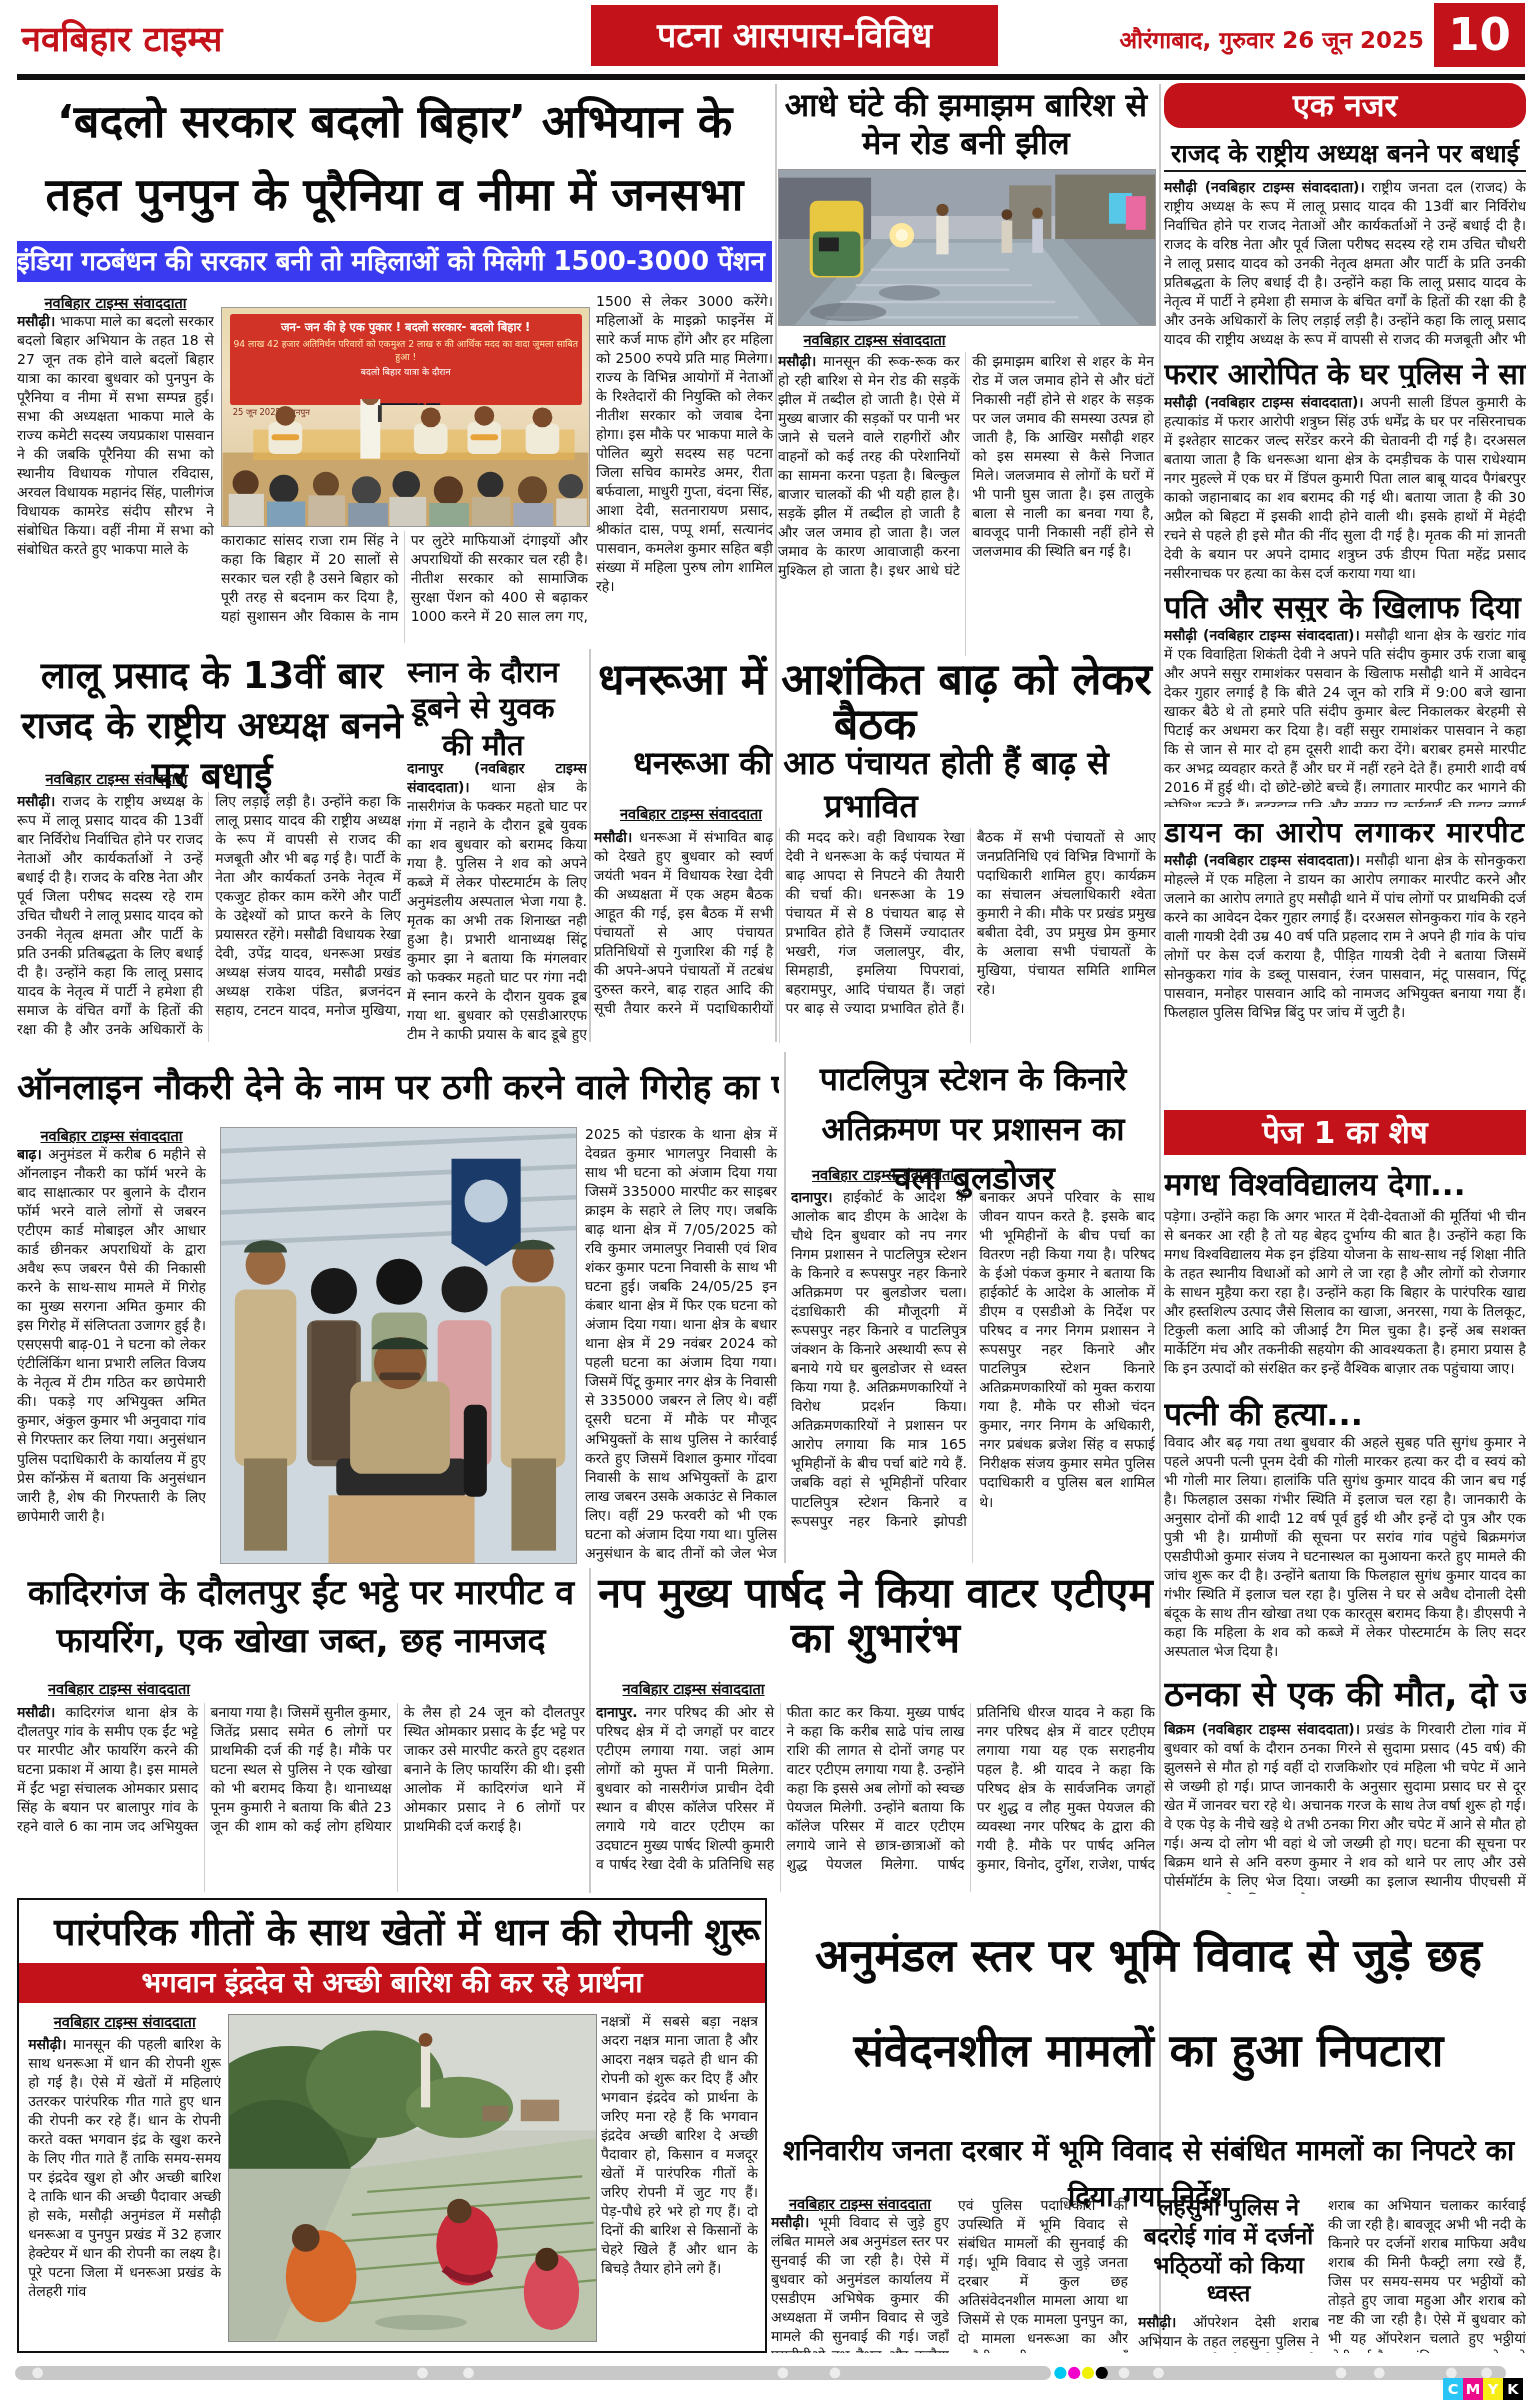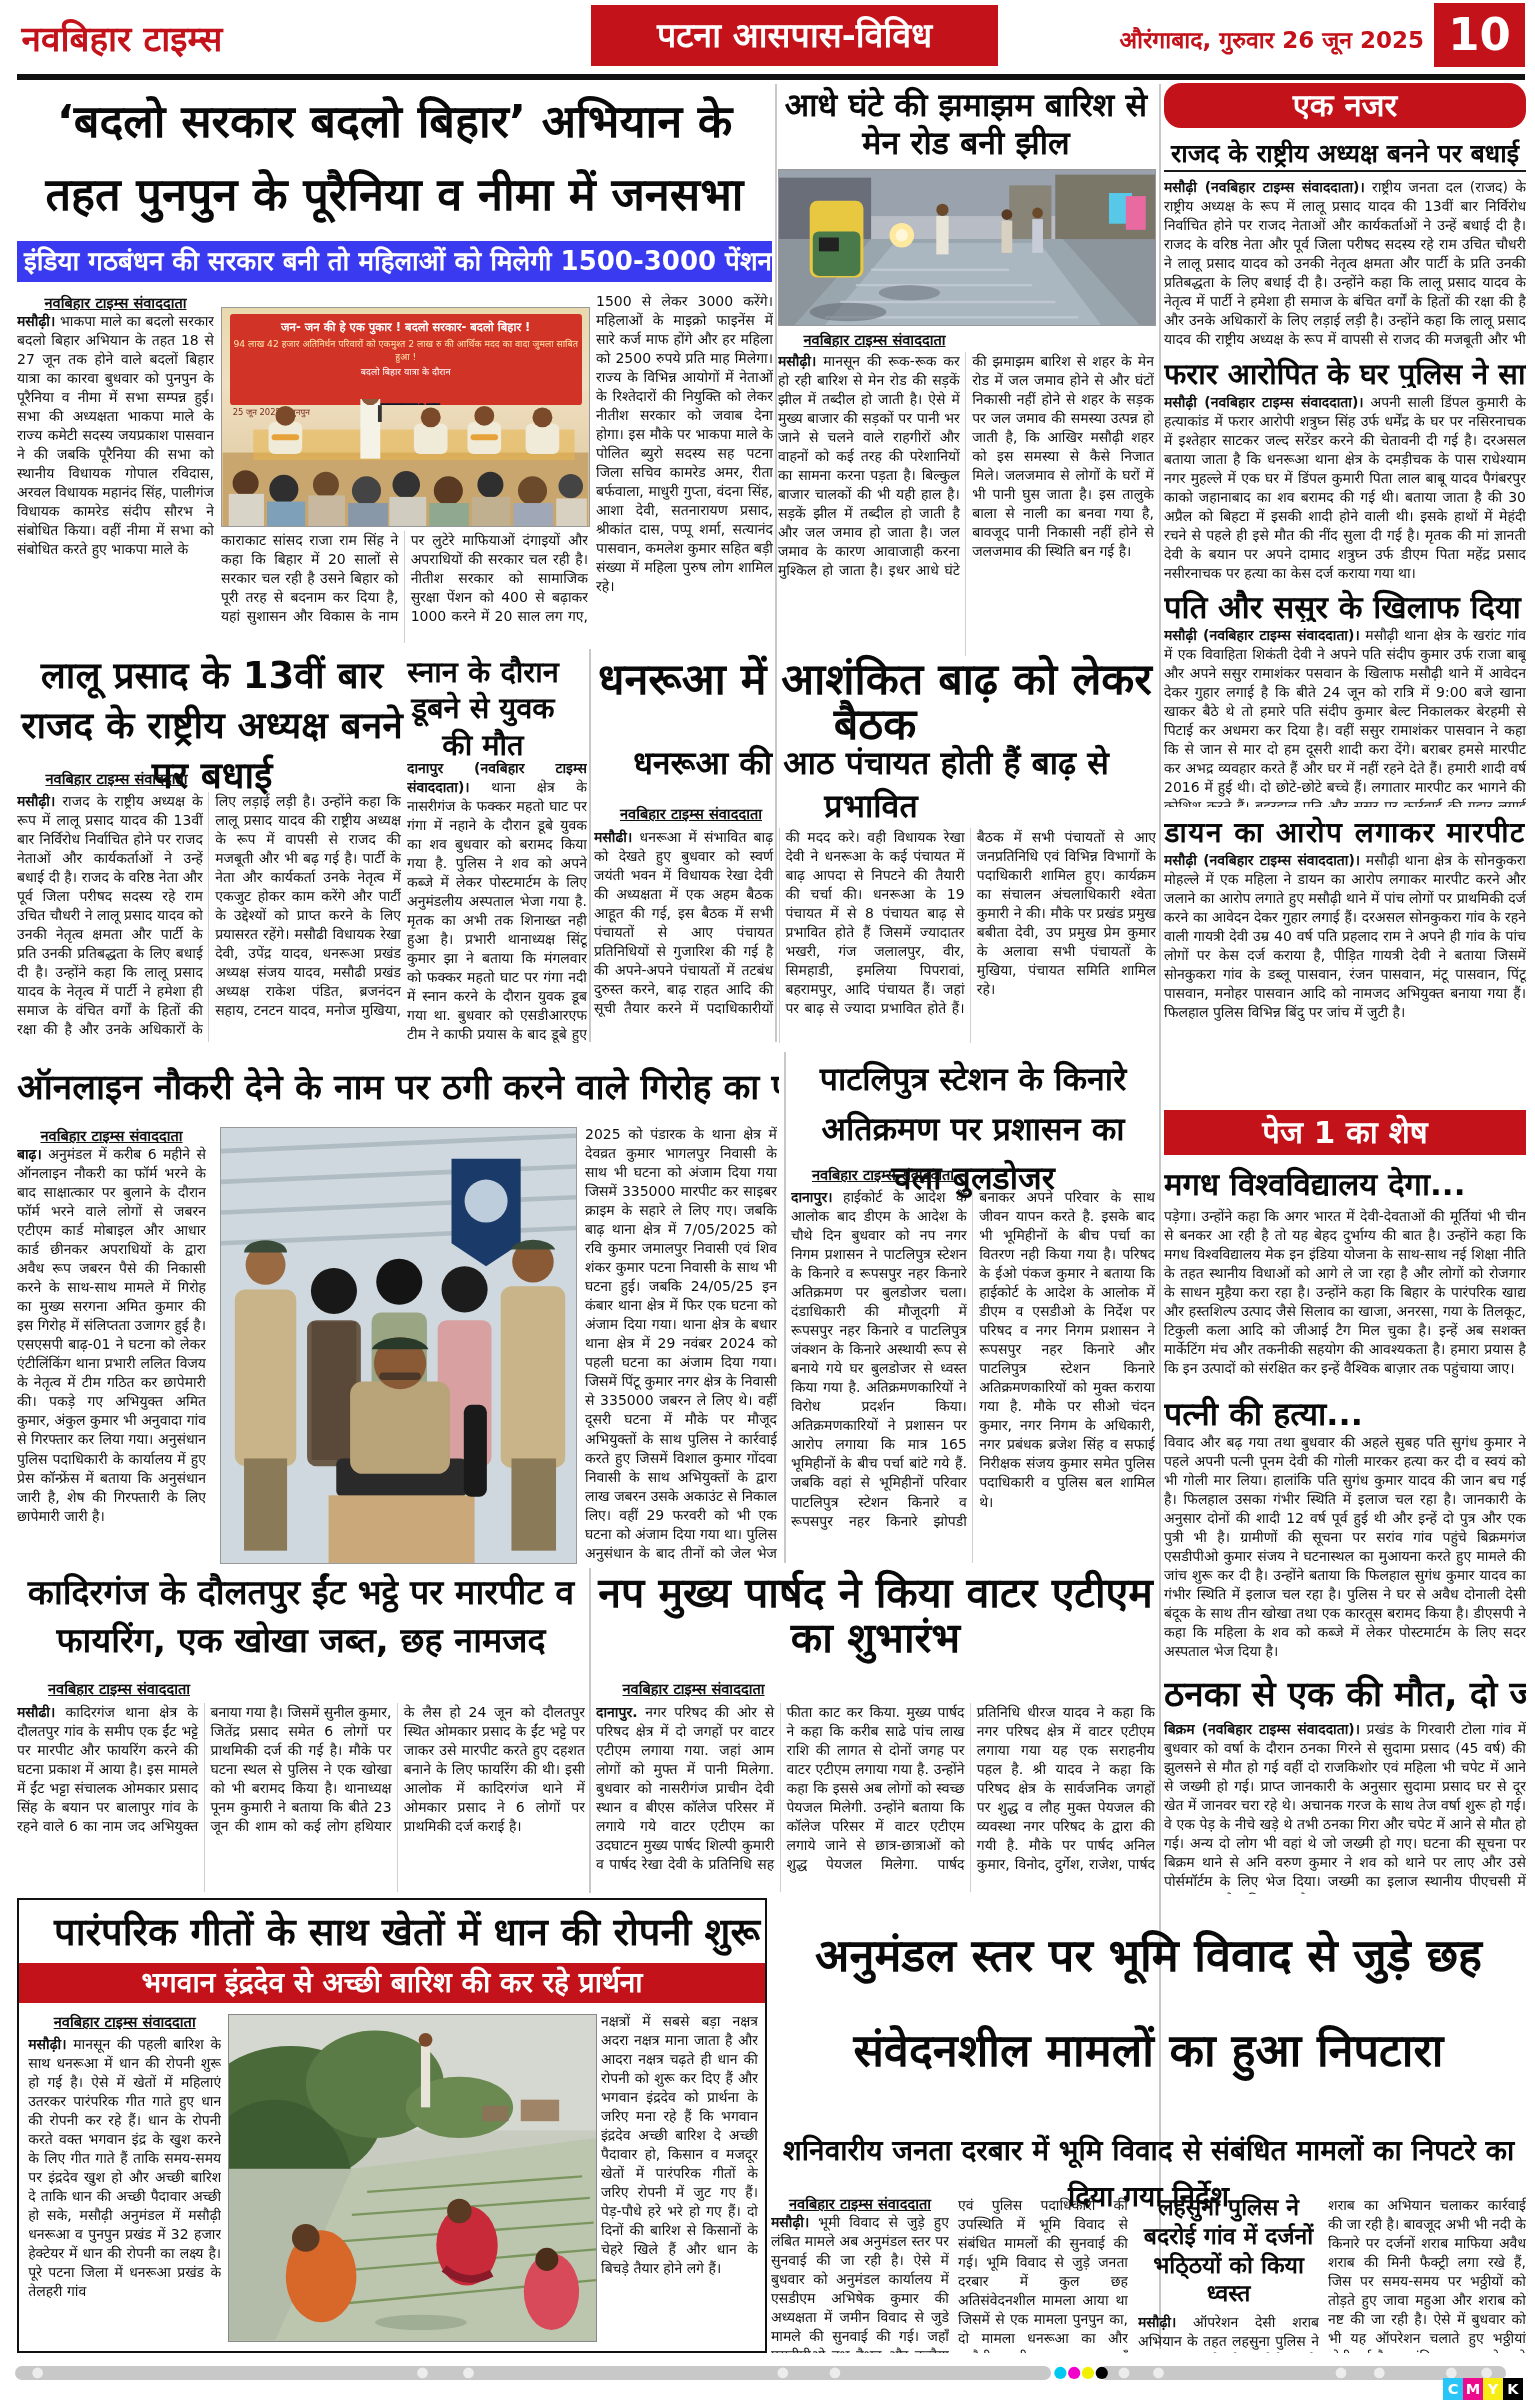--- a/index.html
+++ b/index.html
@@ -29,21 +29,21 @@
   <div class="abs redbox" style="left:1434px;top:3.1px;width:91px;height:64px;font-size:45px;line-height:64px;">10</div>
   <div class="abs" style="left:17px;top:74px;width:1508px;height:6.1px;background:#111;"></div>
 
   <div class="abs vrule" style="left:775px;top:84px;height:958px;"></div>
   <div class="abs vrule" style="left:1159px;top:84px;height:2265px;"></div>
   <div class="abs vrule" style="left:589px;top:649px;height:393px;"></div>
   <div class="abs vrule" style="left:784px;top:1052px;height:511px;"></div>
   <div class="abs vrule" style="left:589px;top:1568px;height:325px;"></div>
 
   <div class="abs hl" style="left:17px;top:86px;width:755px;height:152px;font-size:45px;line-height:1.62;">‘बदलो सरकार बदलो बिहार’ अभियान के तहत पुनपुन के पूरैनिया व नीमा में जनसभा</div>
-  <div class="abs" style="left:17px;top:241px;width:755px;height:41px;background:#3a3af0;color:#fff;font-weight:bold;font-size:26px;text-align:right;line-height:41px;overflow:hidden;">इंडिया गठबंधन की सरकार बनी तो महिलाओं को मिलेगी 1500-3000 पेंशन</div>
+  <div class="abs" style="left:17px;top:241px;width:755px;height:41px;background:#3a3af0;color:#fff;font-weight:bold;font-size:26px;text-align:left;line-height:41px;overflow:hidden;">इंडिया गठबंधन की सरकार बनी तो महिलाओं को मिलेगी 1500-3000 पेंशन</div>
 
   <div class="abs" style="left:17px;top:292px;width:197px;height:352px;overflow:hidden;">
     <div class="byline">नवबिहार टाइम्स संवाददाता</div>
     <div class="body"><span class="dl">मसौढ़ी।</span>
       <span>भाकपा माले का बदलो सरकार बदलो बिहार अभियान के तहत 18 से 27 जून तक होने वाले बदलों बिहार यात्रा का कारवा बुधवार को पुनपुन के पूरैनिया व नीमा में सभा सम्पन्न हुई। सभा की अध्यक्षता भाकपा माले के राज्य कमेटी सदस्य जयप्रकाश पासवान ने की जबकि पूरैनिया की सभा को स्थानीय विधायक गोपाल रविदास, अरवल विधायक महानंद सिंह, पालीगंज विधायक कामरेड संदीप सौरभ ने संबोधित किया। वहीं नीमा में सभा को संबोधित करते हुए भाकपा माले के</span></div>
   </div>
 
   <div class="abs photo" style="left:221px;top:307px;width:367px;height:218px;background:linear-gradient(180deg,#e9d9ae 0%,#f0dfc0 35%,#d8c49a 100%);border:0.8px solid #999;">
     <div class="abs" style="left:7.7px;top:6.1px;width:352px;height:91px;background:#d23327;border-radius:3.1px;overflow:hidden;color:#fff;text-align:center;">
       <div style="font-size:11.5px;font-weight:bold;margin-top:4.6px;color:#fff;">जन- जन की हे एक पुकार ! बदलो सरकार- बदलो बिहार !</div>

